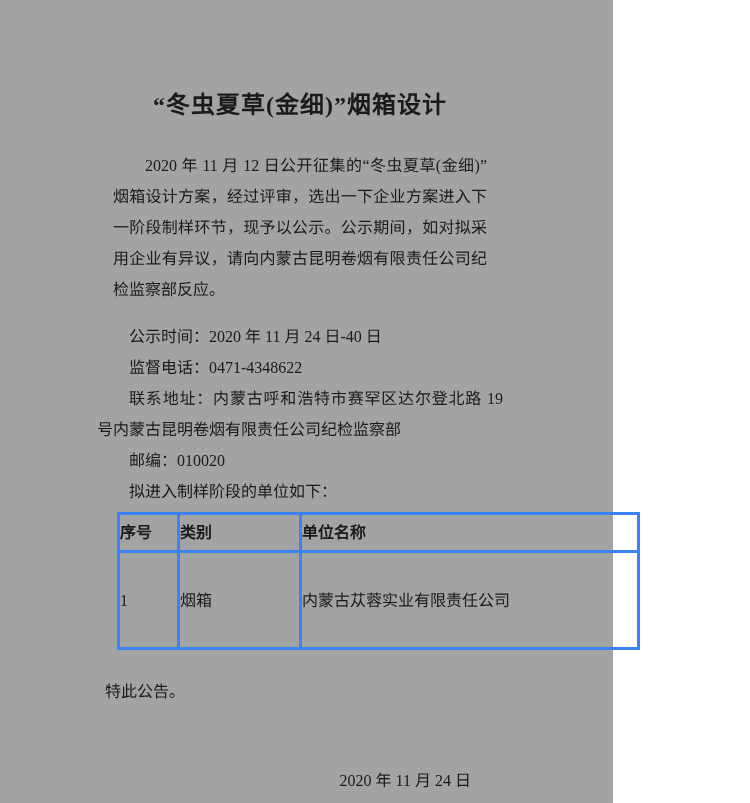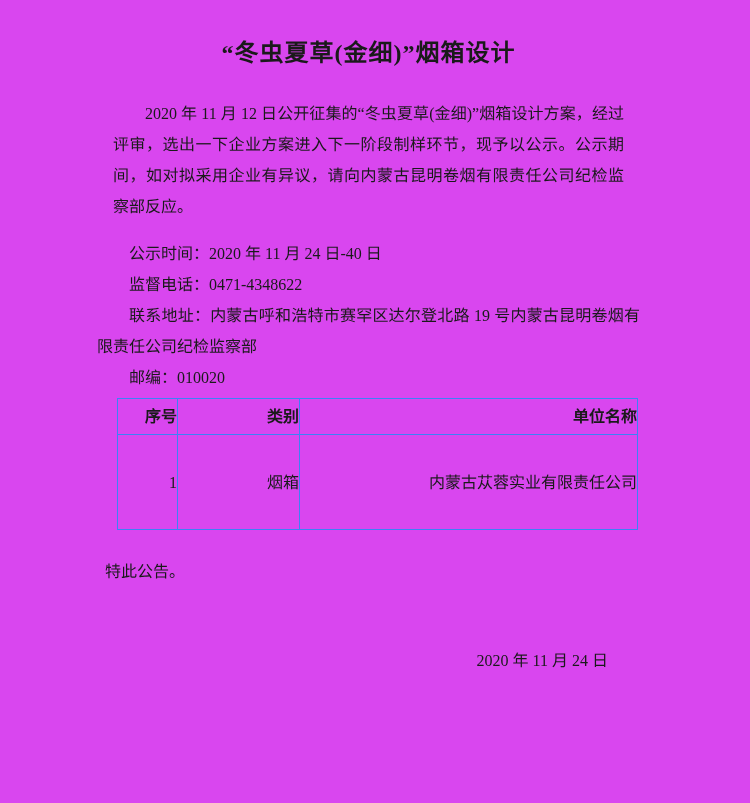--- a/index.html
+++ b/index.html
@@ -9,24 +9,24 @@
   }
   body {
     width: 750px;
     height: 803px;
     font-family: "Liberation Serif", "DejaVu Serif", serif;
     color: #1a1a1a;
     overflow: hidden;
   }
   .page {
     box-sizing: border-box;
-    width: 750px;
+    width: 613px;
     height: 803px;
-    padding: 34px 110px 0 97px;
-    background: #d946ef;
+    padding: 86px 110px 0 97px;
+    background: #a3a3a3;
   }
   .doc-title {
     margin: 0 0 25px 0;
     text-align: center;
     font-size: 24px;
     font-weight: bold;
     line-height: 39px;
     letter-spacing: 1px;
   }
   .title-line {
@@ -47,22 +47,22 @@
   }
   table.candidates {
     border-collapse: collapse;
     table-layout: fixed;
     width: 520px;
     margin: 5px 0 0 20px;
     font-size: 16px;
   }
   table.candidates th,
   table.candidates td {
-    border: 1px solid #3b82f6;
-    text-align: right;
+    border: 3px solid #3b82f6;
+    text-align: left;
     vertical-align: middle;
     padding: 0;
   }
   table.candidates col.col-seq  { width: 60px; }
   table.candidates col.col-cat  { width: 122px; }
   table.candidates col.col-name { width: 338px; }
   table.candidates thead th {
     height: 35px;
     font-weight: bold;
   }
@@ -89,20 +89,21 @@
   </h1>
 
   <div class="body-text">
 
     <p class="para">2020 年 11 月 12 日公开征集的“冬虫夏草(金细)”烟箱设计方案，经过评审，选出一下企业方案进入下一阶段制样环节，现予以公示。公示期间，如对拟采用企业有异议，请向内蒙古昆明卷烟有限责任公司纪检监察部反应。</p>
 
     <div class="info-line">公示时间：2020 年 11 月 24 日-40 日</div>
     <div class="info-line">监督电话：0471-4348622</div>
     <div class="info-line">联系地址：内蒙古呼和浩特市赛罕区达尔登北路 19 号内蒙古昆明卷烟有限责任公司纪检监察部</div>
     <div class="info-line">邮编：010020</div>
+    <div class="info-line">拟进入制样阶段的单位如下：</div>
 
     <table class="candidates">
       <colgroup>
         <col class="col-seq">
         <col class="col-cat">
         <col class="col-name">
       </colgroup>
       <thead>
         <tr>
           <th>序号</th>

